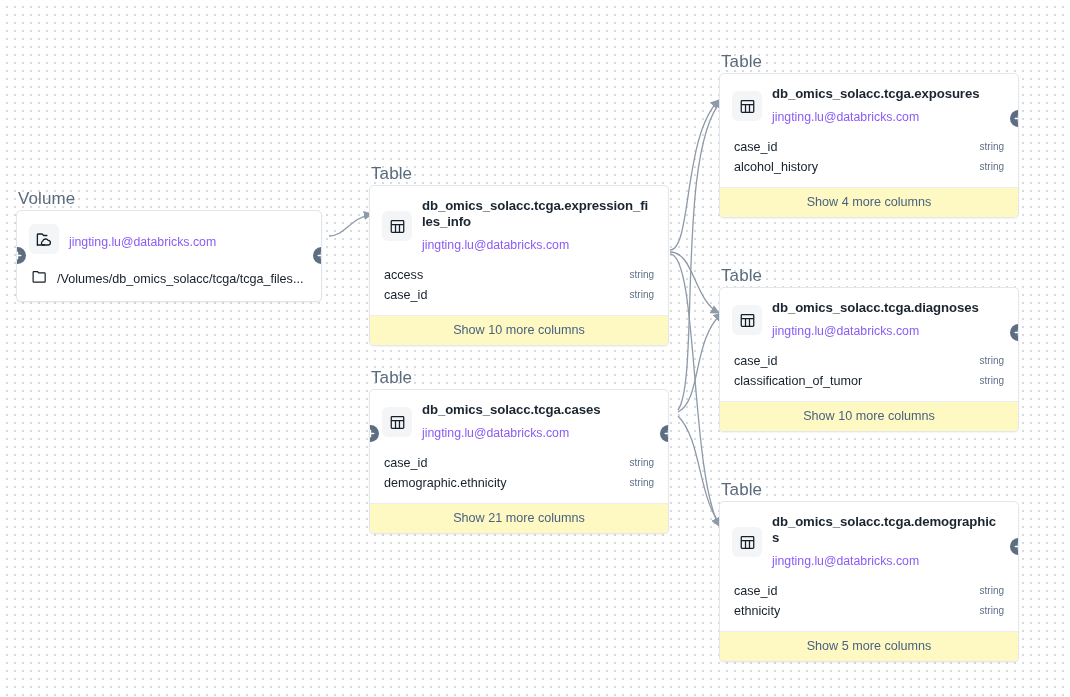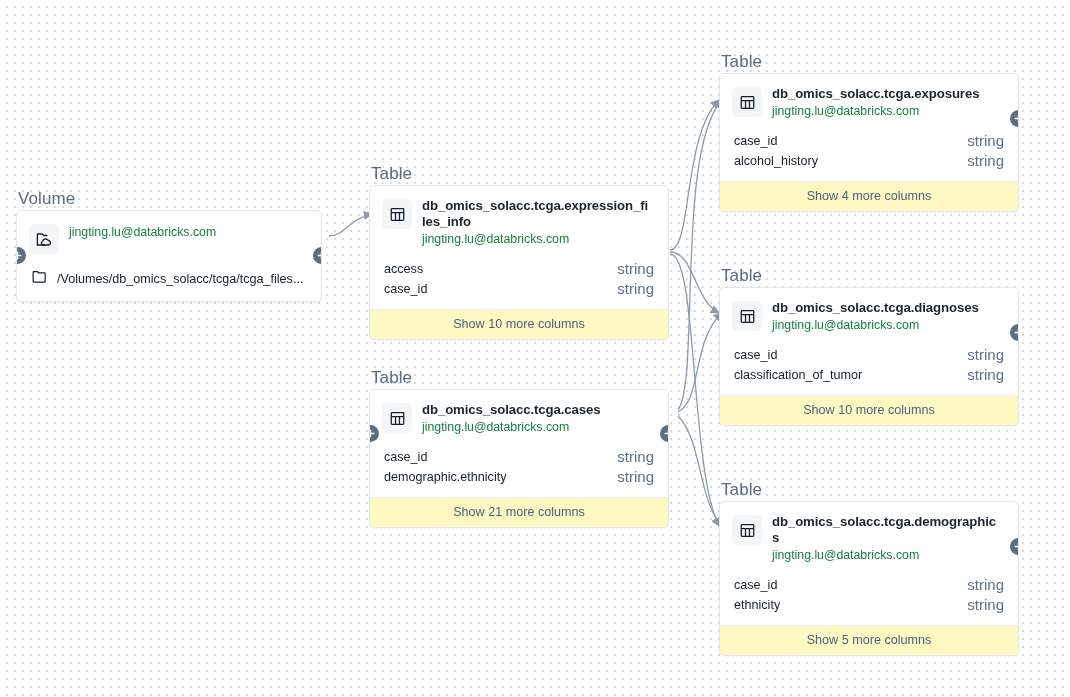--- a/index.html
+++ b/index.html
@@ -49,21 +49,21 @@
     position: relative;
     background: #ffffff;
     border: 1px solid #e3e6ea;
     border-radius: 5px;
     box-shadow: 0 1px 2px rgba(16, 24, 40, 0.05);
     overflow: hidden;
   }
 
   .card-head {
     display: flex;
-    align-items: flex-start;
+    align-items: center;
     padding: 12px 14px 10px 12px;
   }
 
   .kind-icon {
     flex: 0 0 auto;
     width: 30px;
     height: 30px;
     border-radius: 6px;
     background: #f4f5f7;
     display: flex;
@@ -82,23 +82,23 @@
     font-size: 13.2px;
     font-weight: bold;
     color: #1b2530;
     line-height: 16px;
     letter-spacing: -0.1px;
     word-break: break-word;
   }
 
   .node-owner {
     font-size: 12.3px;
-    color: #15803d;
+    color: #8b5cf6;
     line-height: 16px;
-    margin-top: 1px;
+    margin-top: 7px;
   }
 
   .cols {
     padding: 2px 14px 10px 14px;
   }
 
   .col-row {
     display: flex;
     align-items: center;
     justify-content: space-between;
@@ -108,21 +108,21 @@
 
   .col-name {
     font-size: 12.6px;
     color: #16202b;
     white-space: nowrap;
     overflow: hidden;
     text-overflow: ellipsis;
   }
 
   .col-type {
-    font-size: 15px;
+    font-size: 10px;
     color: #5d7086;
     margin-left: 14px;
     flex: 0 0 auto;
   }
 
   .card-footer {
     border-top: 1px solid #eceef1;
     background: #fef9c3;
     text-align: center;
     font-size: 12.6px;

